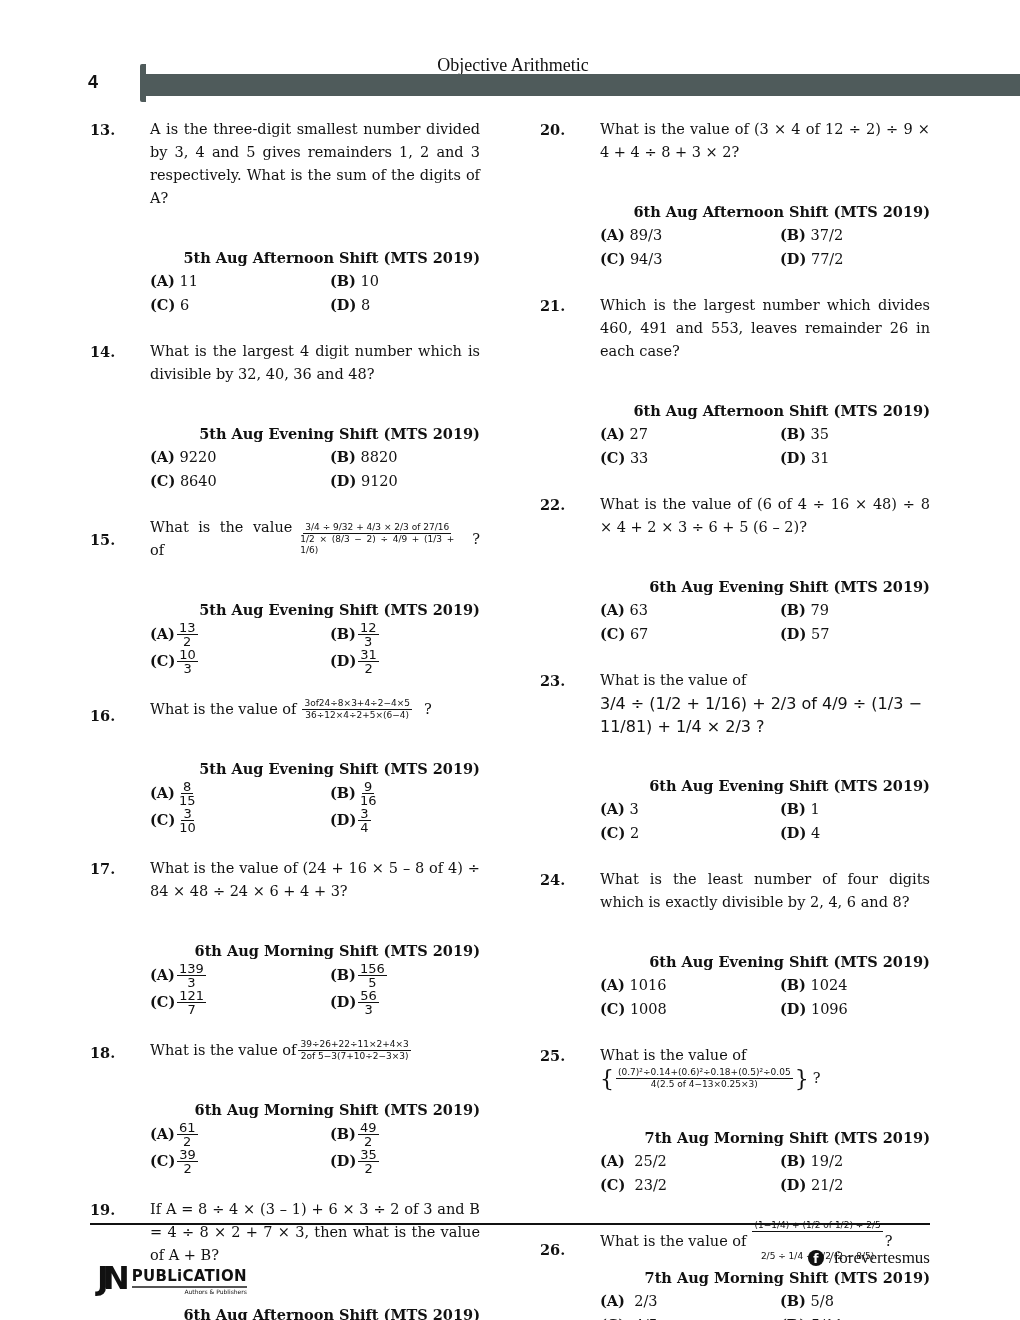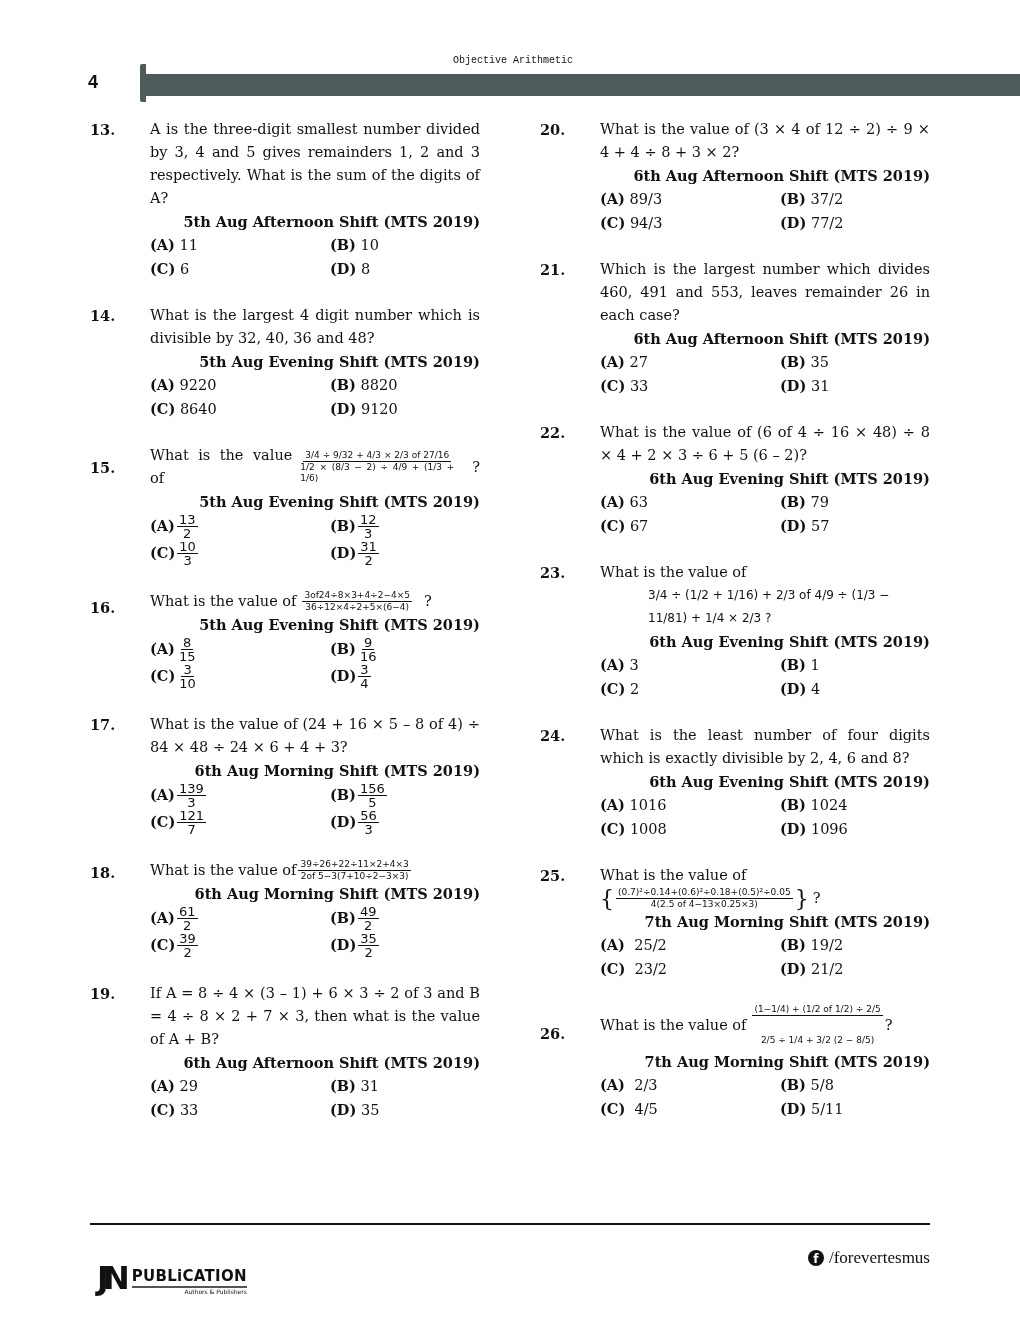--- a/index.html
+++ b/index.html
@@ -1,41 +1,41 @@
 <!DOCTYPE html>
 <html><head>
 <meta charset="utf-8">
 <style>
   html, body { margin:0; padding:0; background:#ffffff; }
   body { width:1020px; height:1320px; position:relative; overflow:hidden;
          font-family:"DejaVu Serif", serif; color:#111; }
   .header-title { position:absolute; left:0; width:1020px; top:55px; text-align:center;
-         font-family:Liberation Mono, monospace; font-size:10px; }
+         font-family:Liberation Serif, serif; font-size:18px; }
   .header-title span { position:relative; left:3px; }
   .page-num { position:absolute; left:88px; top:72px; font-family:"Liberation Sans", sans-serif;
          font-weight:bold; font-size:18px; }
   .header-bar { position:absolute; left:146px; top:74px; width:874px; height:22px; background:#4f5b5b; }
   .header-bracket { position:absolute; left:140px; top:64px; width:6px; height:38px; background:#4f5b5b;
          border-radius:2px 0 0 2px; }
   .col { position:absolute; top:118px; width:390px; }
   .col.left { left:90px; }
   .col.right { left:540px; }
   .q { position:relative; padding-left:60px; font-size:14.5px; line-height:23px; margin-bottom:23px; }
   .qnum { position:absolute; left:0; top:0; font-weight:bold; }
   .qtext { text-align:justify; }
-  .shift { font-weight:bold; text-align:right; padding-right:0; }
+  .shift { font-weight:bold; text-align:right; padding-right:0;margin-top:36px; }
   .opts { display:grid; grid-template-columns:180px 150px; }
   .opt { white-space:nowrap; }
   .opt b { font-weight:bold; }
   .frac { display:inline-flex; flex-direction:column; align-items:center; vertical-align:middle;
           font-family:"DejaVu Sans", sans-serif; font-size:9px; line-height:11px; margin:0 2px; }
   .frac .n { border-bottom:1px solid #111; padding:0 2px; }
   .frac .d { padding:0 2px; }
   .frac.big { font-size:13px; line-height:13px; }
-  .mathline { font-family:"DejaVu Sans", sans-serif; font-size:12px;margin-left:48px; }
+  .mathline { font-family:"DejaVu Sans", sans-serif; font-size:16px; }
   .footer-line { position:absolute; left:90px; top:1223px; width:840px; height:2px; background:#111; }
   .logo { position:absolute; left:97px; top:1240px; display:flex; align-items:center; }
   .logo-jn { font-family:"DejaVu Sans", sans-serif; font-weight:bold; font-size:32px; letter-spacing:-6px; line-height:34px;margin-top:20px; }
   .logo-text { margin-left:8px; font-family:"DejaVu Sans", sans-serif;margin-top:27px; }
   .logo-name { font-weight:bold; font-size:15px; letter-spacing:0.3px; }
   .logo-sub { font-size:6px; text-align:right; border-top:2px solid #555; margin-top:1px; }
   .social { position:absolute; right:90px; top:1248px; display:flex; align-items:center;
             font-family:"Liberation Serif", serif; font-size:17px; }
   .fb { width:16px; height:16px; border-radius:50%; background:#111; color:#fff; font-family:"DejaVu Sans", sans-serif;
         font-weight:bold; font-size:12px; display:inline-flex; align-items:flex-end; justify-content:center; margin-right:5px; overflow:hidden; }

